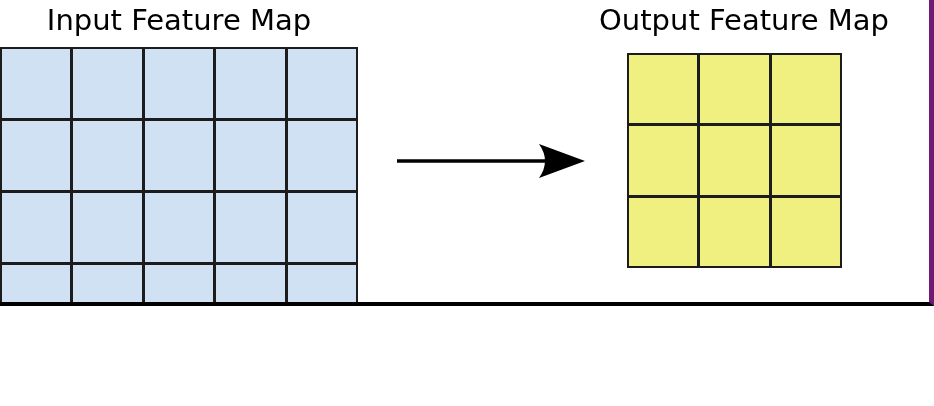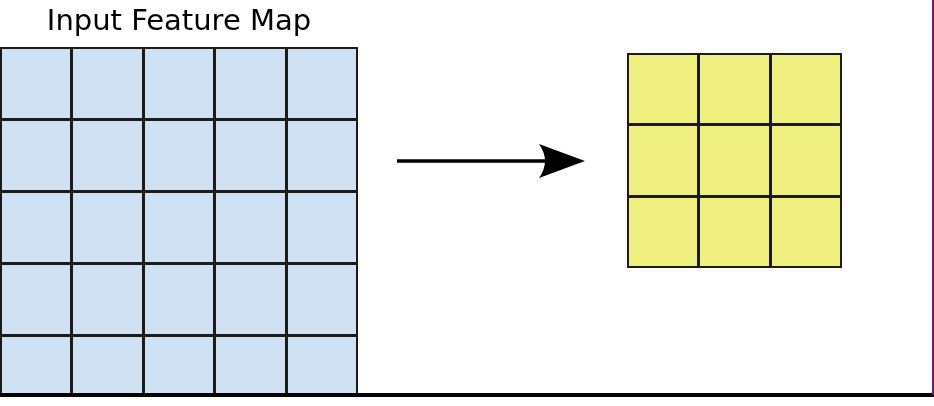--- a/index.html
+++ b/index.html
@@ -2,23 +2,23 @@
 <html><head>
 <meta charset="utf-8">
 <style>
   * { margin: 0; padding: 0; box-sizing: border-box; }
   html, body { background: #ffffff; }
   body { font-family: "DejaVu Sans", "Liberation Sans", sans-serif; }
 
   .canvas {
     position: relative;
     width: 934px;
-    height: 397px;
+    height: 306px;
     background: #ffffff;
-    border-right: 2px solid #701a75;
+    border-right: 5px solid #701a75;
     border-bottom: 4px solid #000000;
     overflow: hidden;
     padding-left: 10px;
   }
 
   .map-title {
     position: absolute;
     top: 3px;
     font-size: 29px;
     line-height: 34px;
@@ -48,20 +48,21 @@
     height: 46px;
   }
 </style>
 </head>
 <body>
 
 <div class="canvas">
 
   <div class="map-title title-input">Input Feature Map</div>
 
+  <div class="map-title title-output">Output Feature Map</div>
 
   <div class="fmap-grid grid-input" style="grid-template-columns: repeat(5, 1fr); grid-template-rows: repeat(5, 1fr); background: rgb(28, 28, 28); border-color: rgb(28, 28, 28);">
       <div class="cell" style="background: rgb(207, 225, 243);"></div>
       <div class="cell" style="background: rgb(207, 225, 243);"></div>
       <div class="cell" style="background: rgb(207, 225, 243);"></div>
       <div class="cell" style="background: rgb(207, 225, 243);"></div>
       <div class="cell" style="background: rgb(207, 225, 243);"></div>
       <div class="cell" style="background: rgb(207, 225, 243);"></div>
       <div class="cell" style="background: rgb(207, 225, 243);"></div>
       <div class="cell" style="background: rgb(207, 225, 243);"></div>

